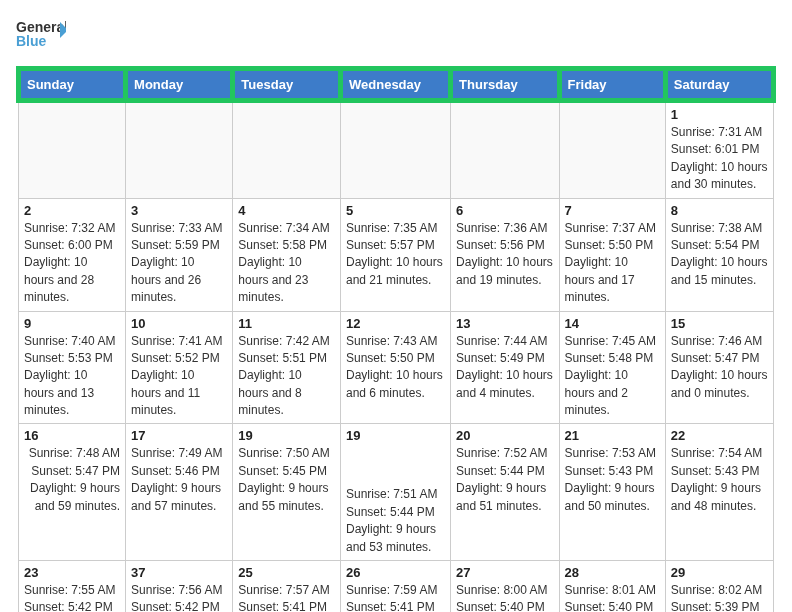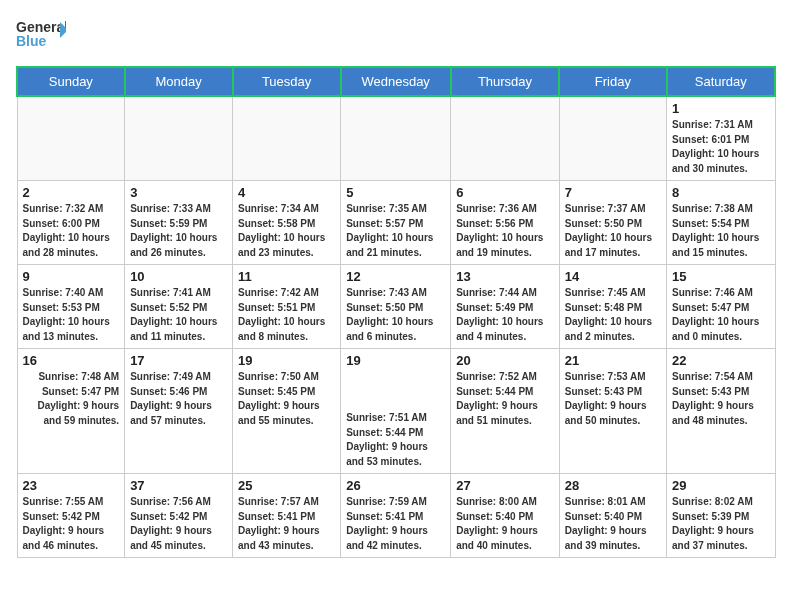--- a/index.html
+++ b/index.html
@@ -35,24 +35,24 @@
     }
     .calendar {
       width: 100%;
       border-collapse: collapse;
       border: 1px solid #ccc;
     }
     .calendar th {
       background-color: #3d7cc9;
       color: #fff;
       font-size: 13px;
-      font-weight: normal;
+      font-weight: bold;
       padding: 6px 6px;
-      text-align: center;
-      border: 2px solid #22c55e;
+      text-align: left;
+      border: 5px solid #22c55e;
     }
     .calendar td {
       border: 1px solid #ccc;
       vertical-align: top;
       padding: 4px 5px;
       width: 113px;
       min-height: 80px;
       font-size: 10.5px;
       color: #333;
       background: #fff;
@@ -60,24 +60,23 @@
     .calendar td.empty {
       background: #f9f9f9;
     }
     .day-number {
       font-size: 13px;
       font-weight: bold;
       margin-bottom: 2px;
       color: #222;
     }
     .day-info {
-      font-size: 10px;
+      font-size: 12px;
       color: #333;
       line-height: 1.45;
-      font-weight: bold;
     }
     .calendar tr:last-child td {
       min-height: 70px;
     }
   </style>
 </head>
 <body>
 
 <div class="header-section">
   <div class="logo">

